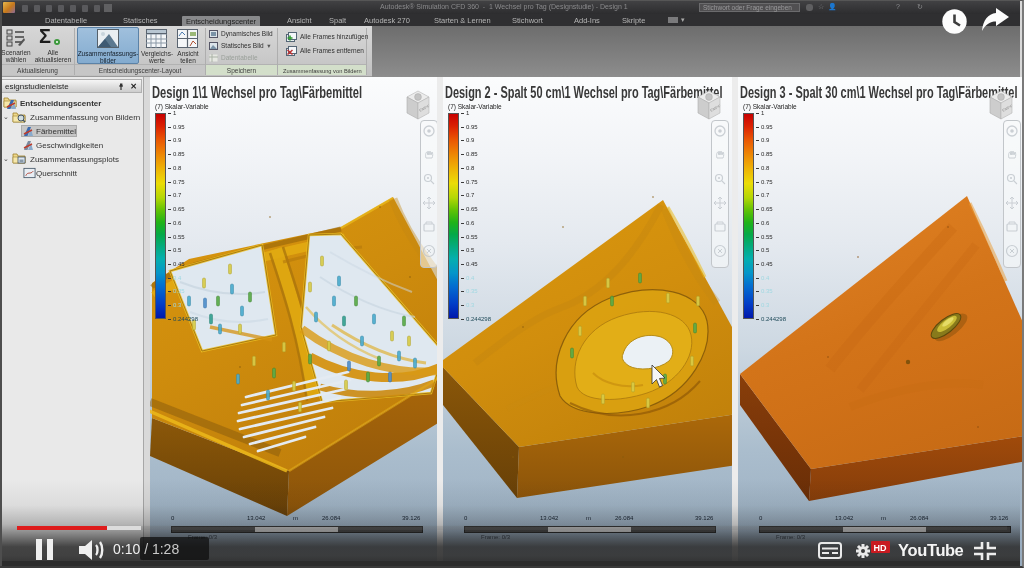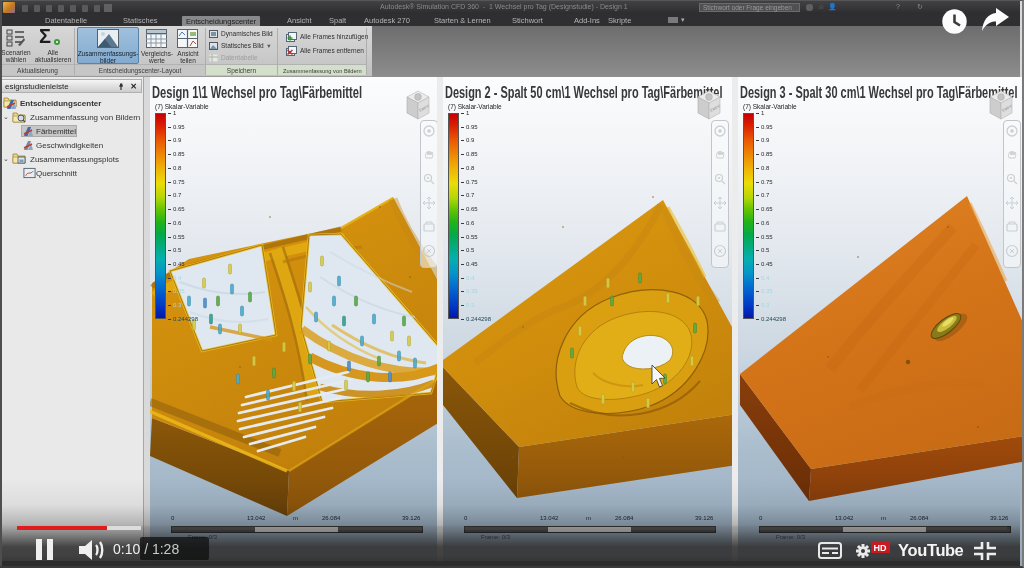--- a/index.html
+++ b/index.html
@@ -61,21 +61,21 @@
     <div id="menubar">
       <div class="tab" style="left:45px;">Datentabelle</div>
       <div class="tab" style="left:123px;">Statisches</div>
       <div class="tab tabactive" style="left:182px;">Entscheidungscenter</div>
       <div class="tab" style="left:287px;">Ansicht</div>
       <div class="tab" style="left:329px;">Spalt</div>
       <div class="tab" style="left:364px;">Autodesk 270</div>
       <div class="tab" style="left:434px;">Starten &amp; Lernen</div>
       <div class="tab" style="left:512px;">Stichwort</div>
       <div class="tab" style="left:574px;">Add-Ins</div>
-      <div class="tab" style="left:608px;">Skripte</div>
+      <div class="tab" style="left:622px;">Skripte</div>
       <div class="abs" style="left:668px;top:3px;width:10px;height:6px;background:#7a7a7c;"></div>
       <div class="abs" style="left:681px;top:2px;font-size:7px;color:#aaa;">▾</div>
     </div>
     <div id="ribbon">
       <div id="ribbonL">
         <div class="rgsep" style="left:74px;"></div>
         <div class="rgsep" style="left:205px;"></div>
         <div class="rgsep" style="left:277px;"></div>
         <div class="rgsep" style="left:366px;"></div>
         <div class="rglabel" style="left:1px;width:73px;">Aktualisierung</div>

